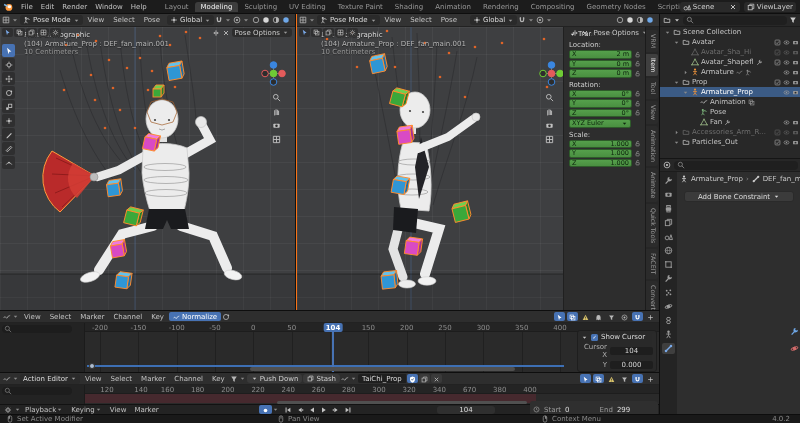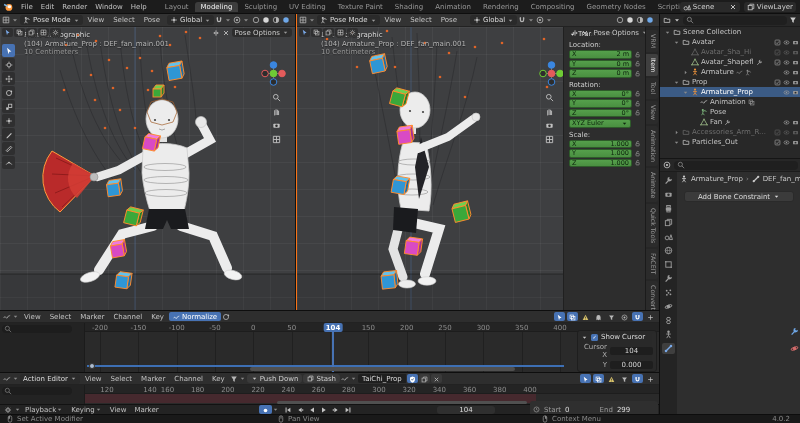--- a/index.html
+++ b/index.html
@@ -1773,32 +1773,32 @@
               <svg width="7" height="7" viewBox="0 0 10 10">
                 <path d="M5 1.5 V8.5 M1.5 5 H8.5" stroke="currentColor"></path>
                 <circle cx="5" cy="5" r="1.2" fill="currentColor"></circle>
               </svg>
             </span>
           </div>
         </div>
       </div>
     <div class="ruler" id="druler" style="top:12px">
         <span class="tick" style="left: 107px;">120</span>
-        <span class="tick" style="left: 150px;">140</span>
+        <span class="tick" style="left: 141px;">140</span>
         <span class="tick" style="left: 167.429px;">160</span>
         <span class="tick" style="left: 197.643px;">180</span>
         <span class="tick" style="left: 227.857px;">200</span>
         <span class="tick" style="left: 258.071px;">220</span>
         <span class="tick" style="left: 288.286px;">240</span>
         <span class="tick" style="left: 318.5px;">260</span>
         <span class="tick" style="left: 348.714px;">280</span>
         <span class="tick" style="left: 378.929px;">300</span>
         <span class="tick" style="left: 409.143px;">320</span>
         <span class="tick" style="left: 439.357px;">340</span>
-        <span class="tick" style="left: 469.571px;">360</span>
+        <span class="tick" style="left: 469.571px;">670</span>
         <span class="tick" style="left: 499.786px;">380</span>
         <span class="tick" style="left: 530px;">400</span>
       </div>
     <div id="dchan">
       <div class="chansearch">
           <span class="ic" id="dsearch">
             <svg width="8" height="8" viewBox="0 0 10 10">
               <circle cx="4.2" cy="4.2" r="2.6" fill="none" stroke="currentColor"></circle>
               <path d="M6.2 6.2 L9 9" stroke="currentColor"></path>
             </svg>

